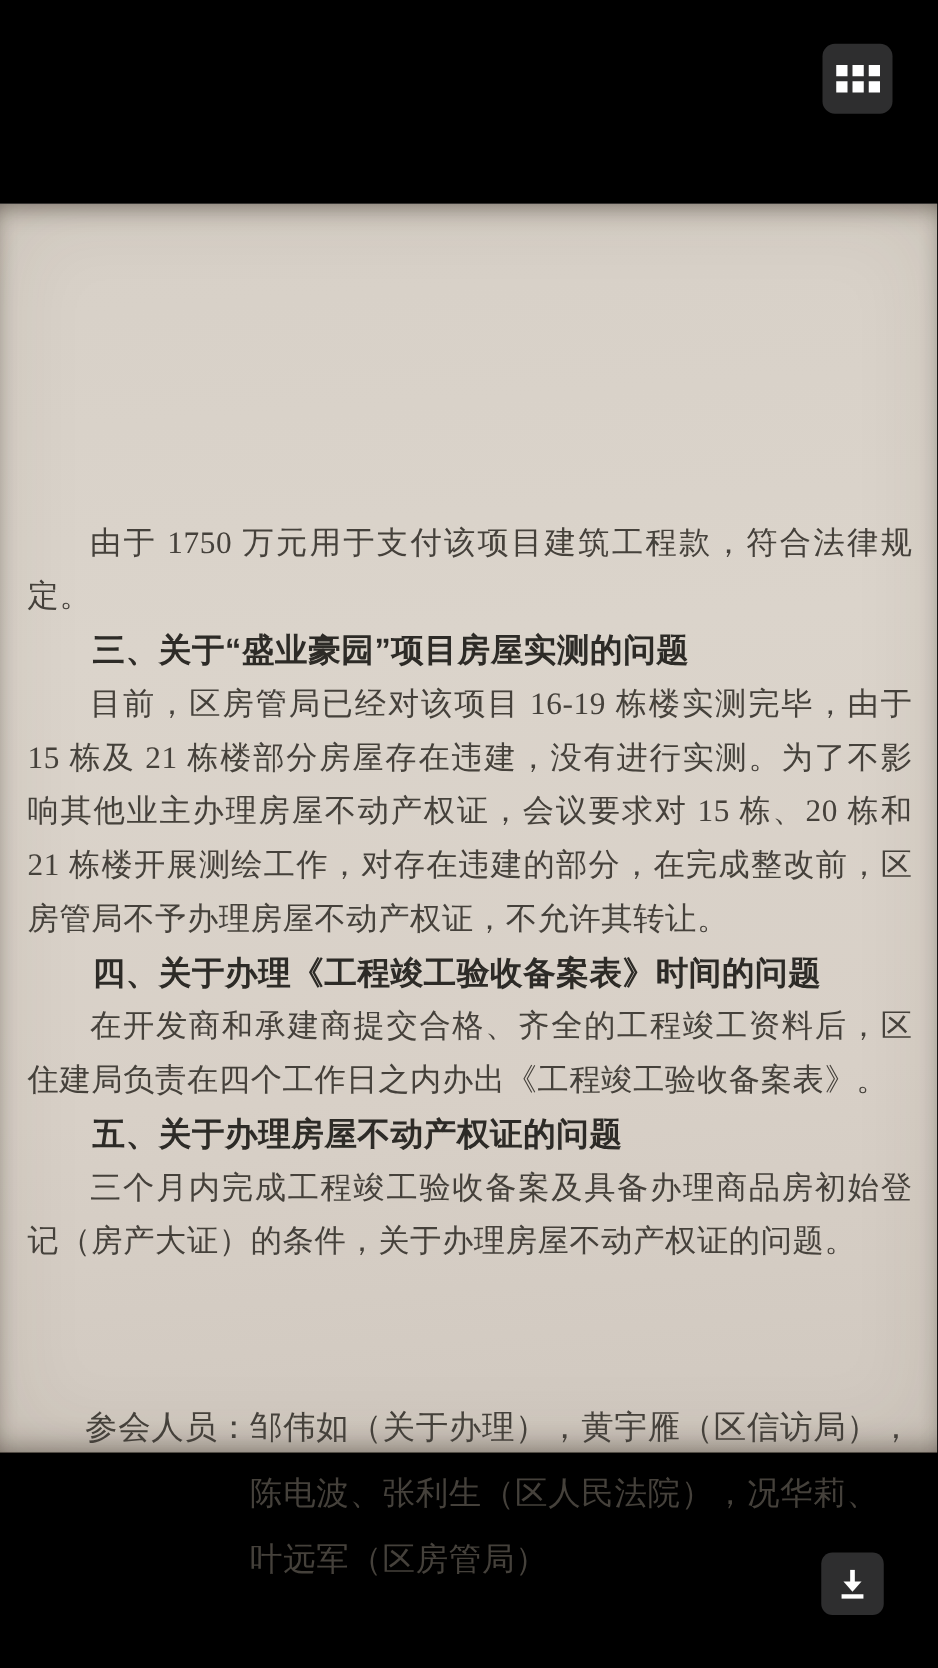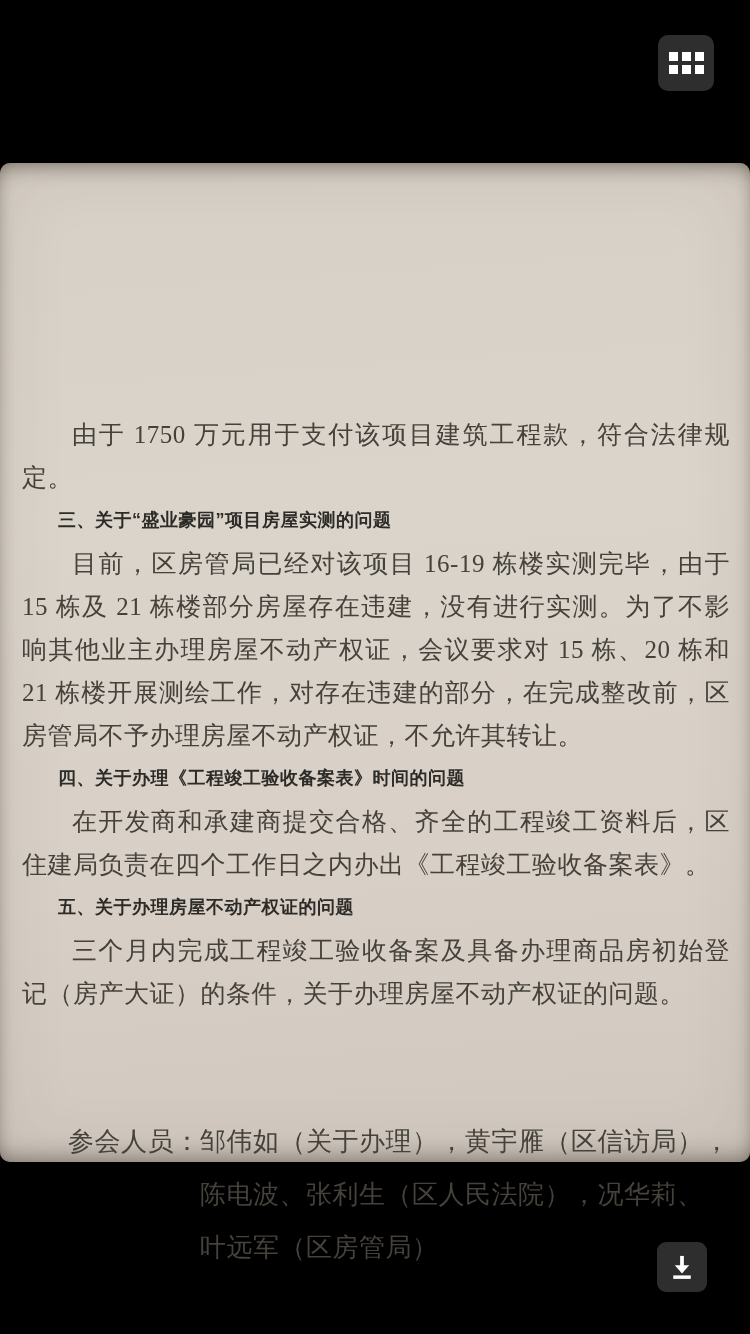--- a/index.html
+++ b/index.html
@@ -17,42 +17,41 @@
   
   .photo {
     position: absolute;
     top: 163px; left: 0;
     width: 750px; height: 999px;
     background: linear-gradient(176deg, #d7d0c7 0%, #dbd4cb 35%, #d8d0c7 70%, #d0c8bf 100%);
     box-shadow:
       inset 0 12px 20px -10px rgba(40,30,20,0.55),
       inset 0 -14px 22px -12px rgba(40,30,20,0.5),
       inset 0 0 70px rgba(60,45,30,0.10);
-    border-radius: 10px;
   }
 
   .doc-flow {
     position: absolute;
     top: 250px; left: 22px;
     width: 708px;
     font-size: 25px;
     line-height: 43px;
     color: #45413b;
     text-align: justify;
     letter-spacing: 0.5px;
   }
   .doc-intro, .doc-para {
     margin: 0;
     text-indent: 2em;
   }
   .doc-heading {
     margin: 0;
     font-family: "Liberation Sans", "DejaVu Sans", sans-serif;
     font-weight: 700;
-    font-size: 18px;
+    font-size: 26px;
     line-height: 43px;
     color: #2d2b27;
     text-indent: 2em;
     text-align: left;
   }
 
   .attendees {
     position: absolute;
     top: 952px; left: 68px;
     width: 682px;

